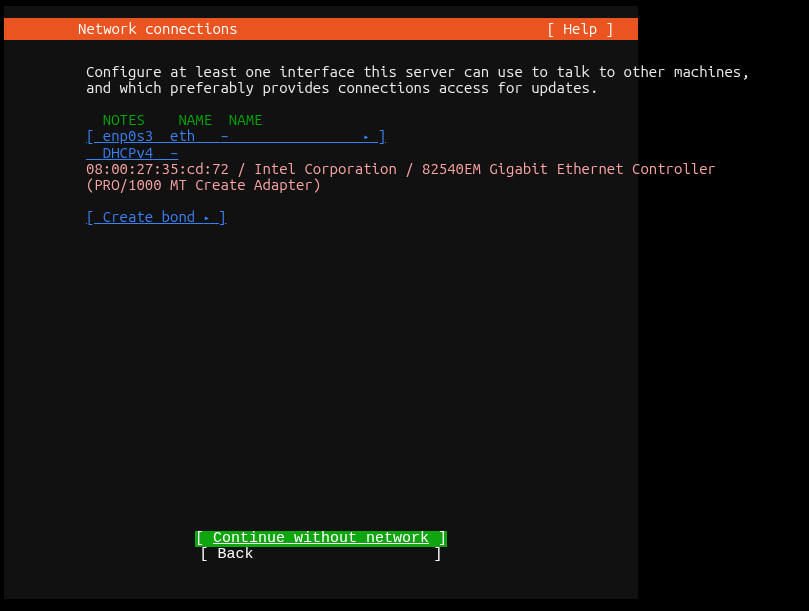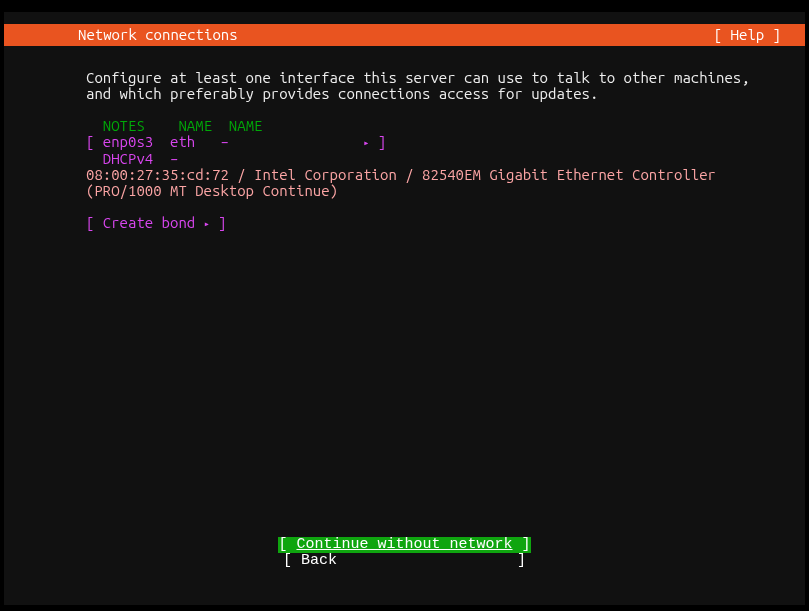--- a/index.html
+++ b/index.html
@@ -5,23 +5,23 @@
   html, body {
     margin: 0;
     padding: 0;
     width: 809px;
     height: 611px;
     background: #000;
     overflow: hidden;
   }
   .screen {
     position: absolute;
-    top: 12px;
+    top: 6px;
     left: 4px;
-    width: 801px;
+    width: 634px;
     height: 593px;
     background: #111111;
     font-family: "Ubuntu Mono", "DejaVu Sans Mono", "Menlo", monospace;
     font-size: 15px;
     line-height: 16px;
     color: #eeeeee;
     letter-spacing: 0;
   }
   .titlebar {
     background: #e95420;
@@ -34,21 +34,21 @@
     justify-content: space-between;
   }
   .titlebar .title { margin-left: 64px; }
   .titlebar .help { margin-right: 14px; }
   .content {
     padding: 8px 10px 0 82px;
     white-space: pre;
   }
   .subtext { color: #fca5a5; }
   .hdr { color: #00a808; }
-  .row { color: #d946ef; }
+  .row { color: #3b82f6; text-decoration: underline; }
   .footer {
     position: absolute;
     left: 0;
     right: 0;
     bottom: 20px;
     text-align: center;
     white-space: pre;
     font-family: Liberation Mono, monospace;
   }
   .btn-hl {
@@ -70,21 +70,21 @@
   </div>
 
   <div class="content">
 <span>Configure at least one interface this server can use to talk to other machines,</span>
 <span>and which preferably provides connections access for updates.</span>
 
 <span class="hdr">  <span>NOTES</span>    <span>NAME</span>  <span>NAME</span></span>
 <span class="row"><span>[ </span><span>enp0s3</span>  <span>eth</span>   <span>–</span>                <span class="tri">▸</span><span> ]</span></span>
 <span class="row">  <span>DHCPv4</span>  <span>–</span></span>
 <span class="subtext">08:00:27:35:cd:72 / Intel Corporation / 82540EM Gigabit Ethernet Controller</span>
-<span class="subtext">(PRO/1000 MT Desktop Continue)</span>
+<span class="subtext">(PRO/1000 MT Create Adapter)</span>
 
 <span class="row"><span>[ </span><span>Create bond</span> <span class="tri">▸</span><span> ]</span></span>
   </div>
 
   <div class="footer">
 <span class="btn-hl"><span>[ </span><span class="under">Continue without network</span><span> ]</span></span>
 <span class="btn"><span>[ </span><span>Back</span>                    <span>]</span></span>
   </div>
 </div>
 

